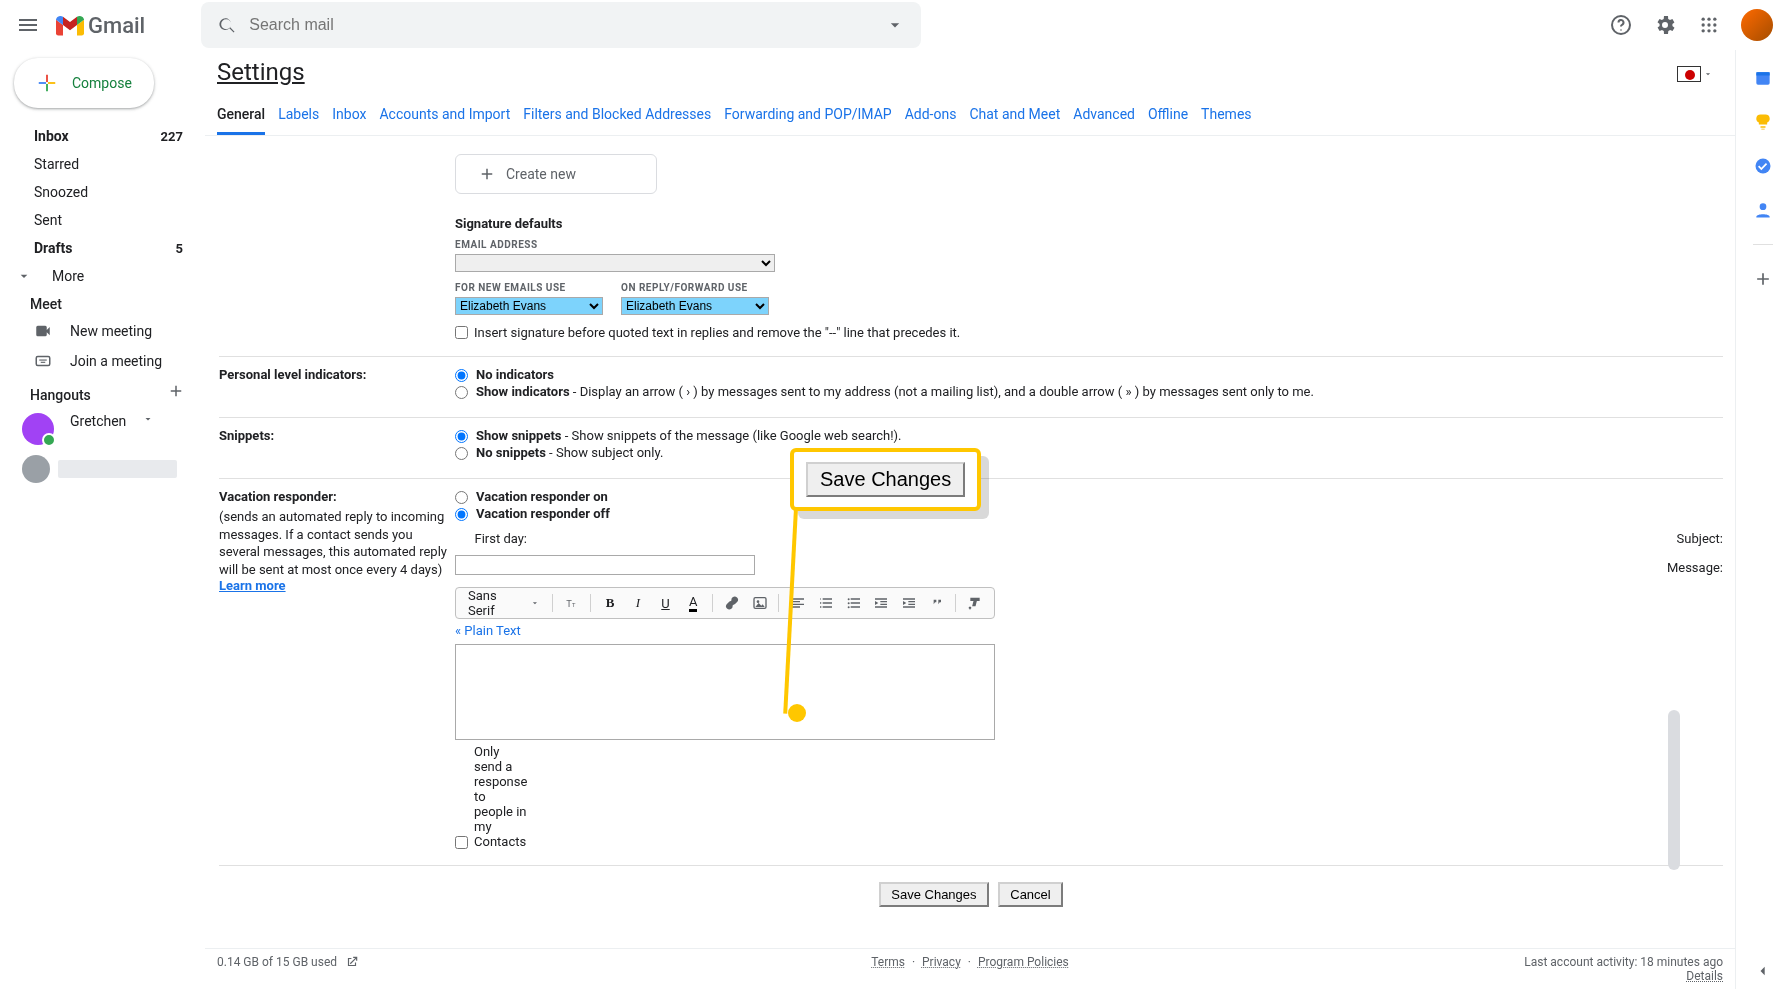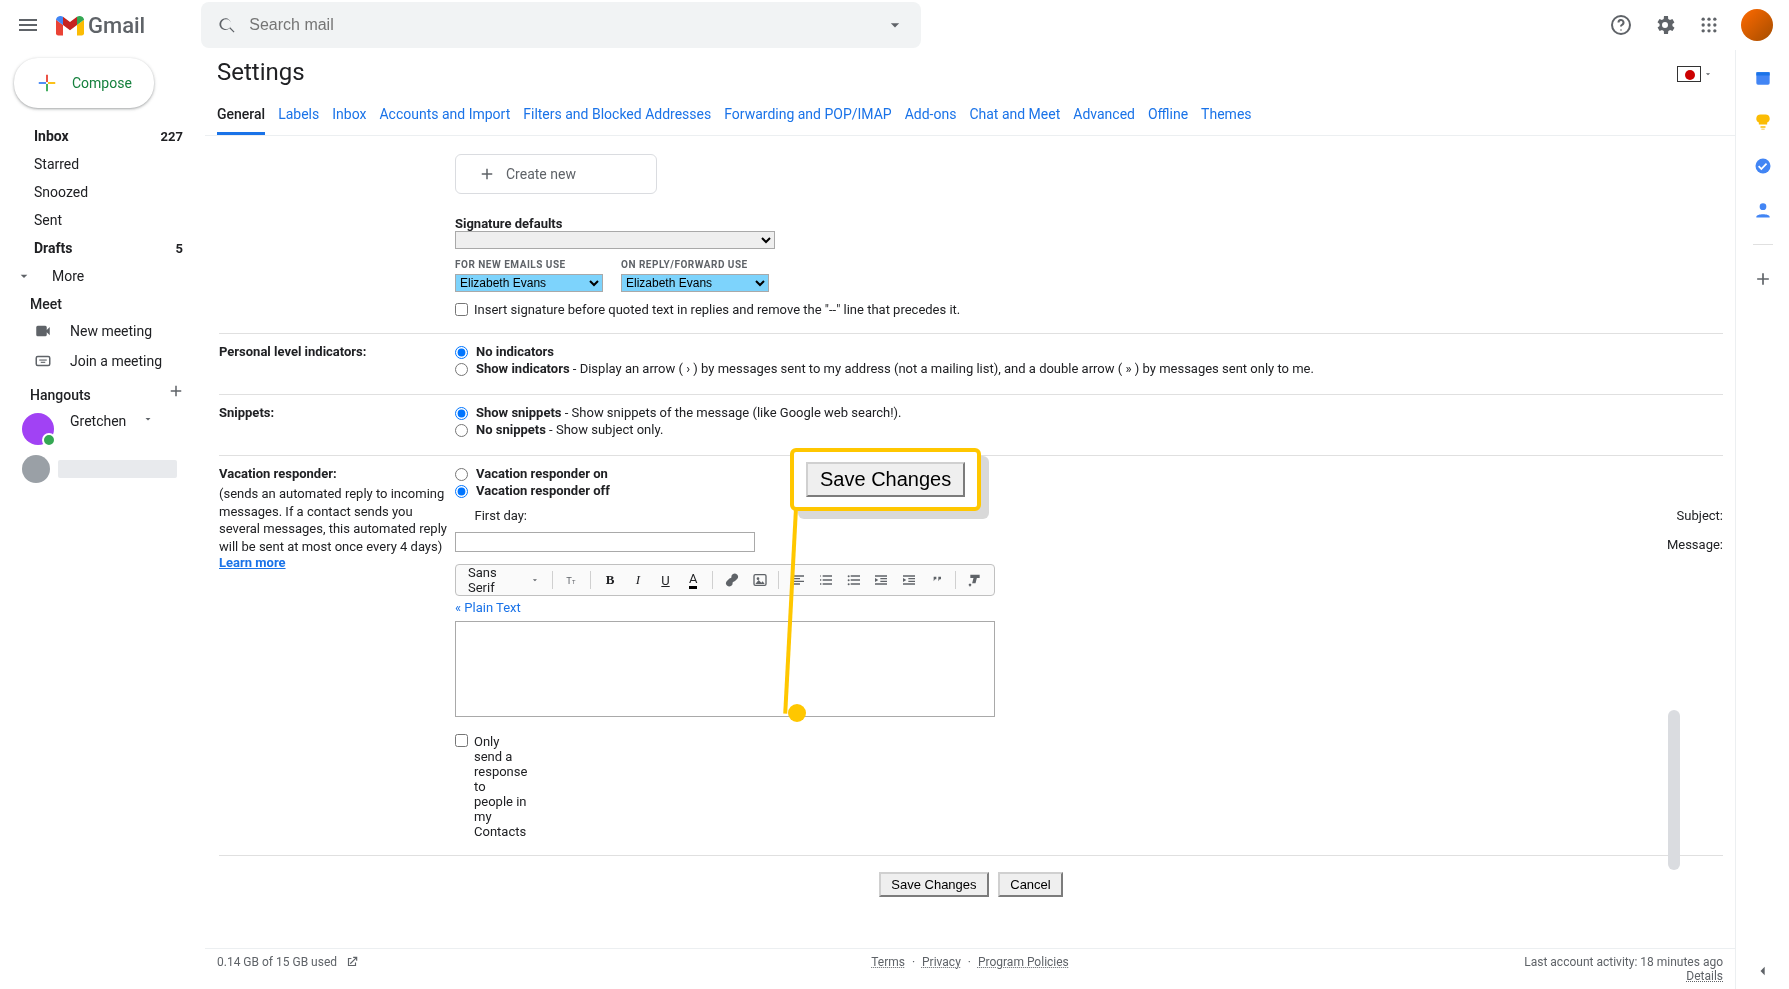--- a/index.html
+++ b/index.html
@@ -172,21 +172,21 @@
   .last-day{ display:flex; align-items:center; gap:6px; font-size:13px;}
   .formatting-bar{
     border:1px solid #c0c0c0; border-radius:4px; height:32px; width:540px;
     display:flex; align-items:center; padding:0 6px; gap:2px; margin-top:4px; background:#fafafa;
   }
   .fb-sep{ width:1px; height:18px; background:#d0d0d0; margin:0 4px;}
   .fb-btn{ width:26px; height:26px; display:flex; align-items:center; justify-content:center; cursor:pointer; border-radius:3px;}
   .fb-font{ padding:0 6px; display:flex; align-items:center; gap:4px; cursor:pointer;}
   .plain-text-link{ color:#1a73e8; font-size:13px; cursor:pointer; margin-top:4px; display:inline-block;}
   .vac-textarea{ width:540px; height:96px; border:1px solid #a9a9a9; margin-top:6px;}
-  .only-send{ display:flex; align-items:flex-start; gap:6px; margin-top:17px; font-size:13px;}
+  .only-send{ display:flex; align-items:flex-end; gap:6px; margin-top:4px; font-size:13px;}
   .bottom-buttons{ text-align:center; padding:16px 0 30px;}
   .btn{
     display:inline-block; padding:3px 10px; font-size:13px; border:2px outset #d0d0d0;
     background:#efefef; cursor:pointer; font-family:Arial, sans-serif;
   }
 
   
   .footer-bar{
     font-size:12px; color:#5f6368; display:flex; padding:6px 12px; border-top:1px solid #eceff1;
   }
@@ -362,21 +362,21 @@
           <path fill="#5f6368" d="M7 10l5 5 5-5z"></path>
         </svg>
     </div>
     <div class="hangout-row">
       <div class="hangout-av"></div>
       <div class="redacted"></div>
     </div>
   </div>
 
   <div class="content">
-    <div style="display:flex; ">
+    <div style="display:flex; text-decoration:underline;">
       <div class="settings-title">Settings</div>
       <div style="margin-left:auto; margin-right:18px;" class="lang-icon">
         <div class="lang-jp"></div>
         <svg width="10" height="10" viewBox="0 0 24 24">
             <path fill="#5f6368" d="M7 10l5 5 5-5z"></path>
           </svg>
       </div>
     </div>
 
     <div class="tabs-row">
@@ -398,20 +398,21 @@
       <div class="row-block">
         <div class="row-label"></div>
         <div class="row-content">
           <div class="create-new-btn">
             <svg width="18" height="18" viewBox="0 0 24 24">
                 <path fill="#5f6368" d="M11 5h2v6h6v2h-6v6h-2v-6H5v-2h6z"></path>
               </svg>
             <span>Create new</span>
           </div>
           <div style="font-weight:700;margin-top:12px;">Signature defaults</div>
+          <div class="sub-label" style="margin-top:8px;">EMAIL ADDRESS</div>
           <select class="signature-select"><option></option></select>
           <div class="sig-use-row">
             <div>
               <div class="sub-label">FOR NEW EMAILS USE</div>
               <select class="signature-small"><option>Elizabeth Evans</option></select>
             </div>
             <div>
               <div class="sub-label">ON REPLY/FORWARD USE</div>
               <select class="signature-small"><option>Elizabeth Evans</option></select>
             </div>

